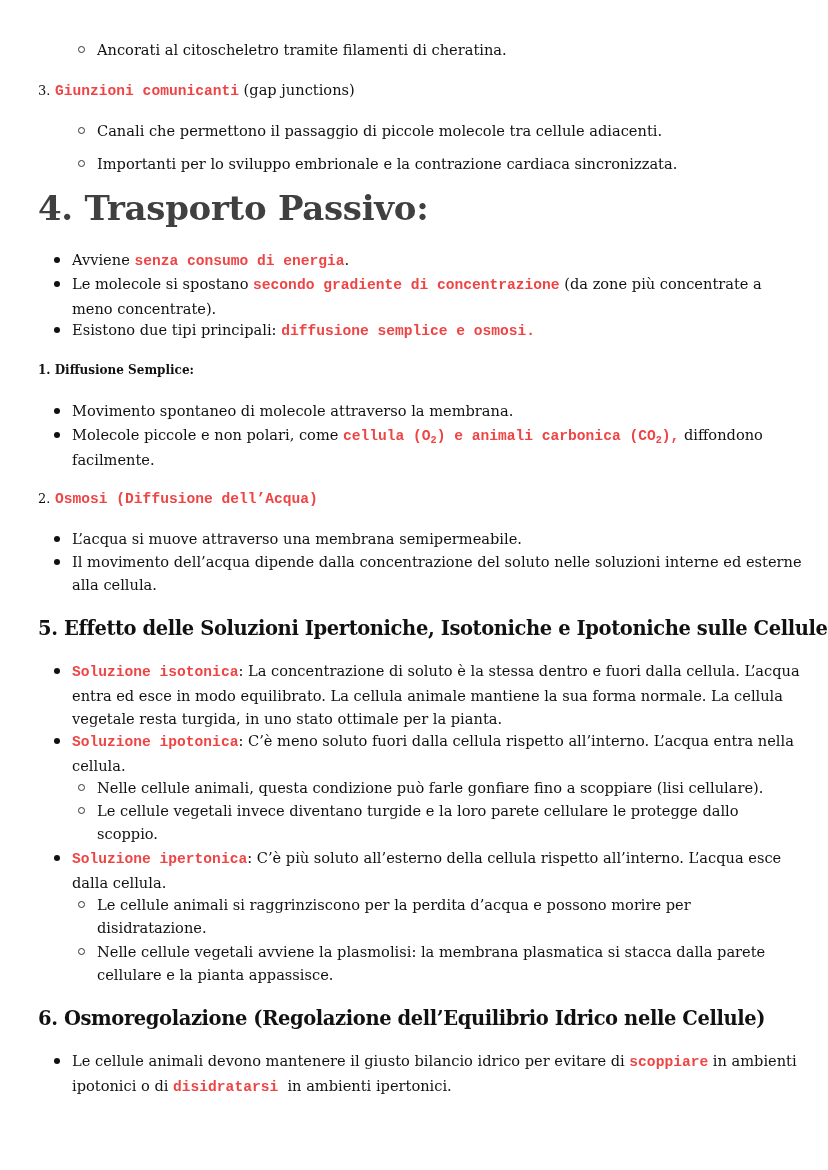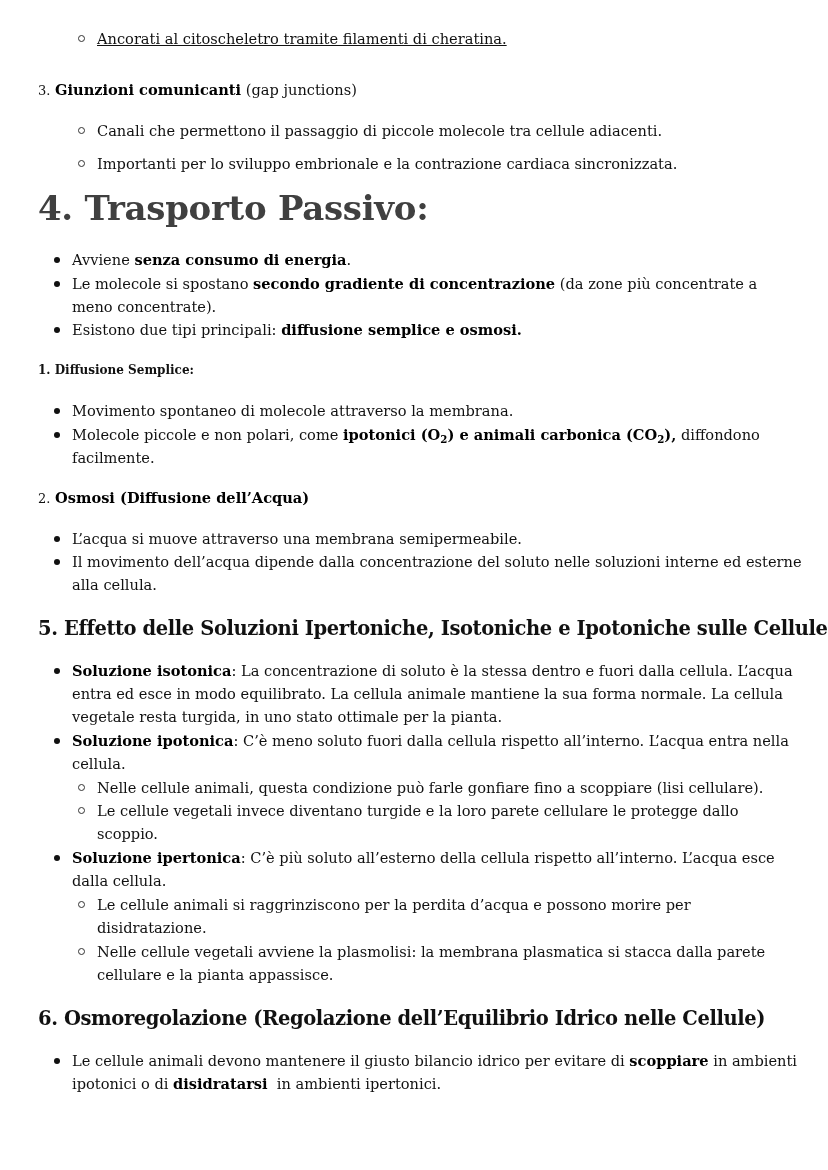--- a/index.html
+++ b/index.html
@@ -16,21 +16,21 @@
     color: #111111;
     font-size: 14.6px;
     line-height: 23px;
   }
   .page {
     position: absolute;
     left: 0; top: 0;
     width: 828px;
     height: 1170px;
   }
-  b, strong { font-weight: bold; color: #000000; }
+  b, strong { font-weight: bold; color: #ef4444; font-family: Liberation Mono, monospace; }
   sub { font-size: 0.7em; vertical-align: -0.25em; line-height: 0; }
 
   .numline {
     position: absolute;
     left: 38px;
     white-space: nowrap;
   }
   .numline .num { font-size: 13px; }
 
   .bullet-item, .sub-item {
@@ -94,21 +94,21 @@
     font-size: 12px;
     font-weight: bold;
     white-space: nowrap;
   }
 </style>
 </head>
 <body>
 
 <div class="page">
 
-  <div class="sub-item" style="top:27px;text-decoration:underline;">
+  <div class="sub-item" style="top:38px;">
     <span>Ancorati al citoscheletro tramite filamenti di cheratina.</span>
   </div>
 
   <div class="numline" style="top:78px;">
     <span class="num">3.</span>
     <b>Giunzioni comunicanti</b><span> (gap junctions)</span>
   </div>
 
   <div class="sub-item" style="top:119px;">
     <span>Canali che permettono il passaggio di piccole molecole tra cellule adiacenti.</span>
@@ -128,21 +128,21 @@
   <div class="bullet-item" style="top:318px;">
     <span>Esistono due tipi principali: </span><b>diffusione semplice e osmosi.</b><span></span>
   </div>
 
   <div class="h3" style="top:359px;">1. Diffusione Semplice:</div>
 
   <div class="bullet-item" style="top:399px;">
     <span>Movimento spontaneo di molecole attraverso la membrana.</span>
   </div>
   <div class="bullet-item" style="top:423px;">
-    <span>Molecole piccole e non polari, come </span><b><span>ipotonici (O</span><sub>2</sub><span>) e animali carbonica (CO</span><sub>2</sub><span>),</span></b><span> diffondono facilmente.</span>
+    <span>Molecole piccole e non polari, come </span><b><span>cellula (O</span><sub>2</sub><span>) e animali carbonica (CO</span><sub>2</sub><span>),</span></b><span> diffondono facilmente.</span>
   </div>
 
   <div class="numline" style="top:486px;">
     <span class="num">2.</span>
     <b>Osmosi (Diffusione dell’Acqua)</b>
   </div>
 
   <div class="bullet-item" style="top:527px;">
     <span>L’acqua si muove attraverso una membrana semipermeabile.</span>
   </div>

